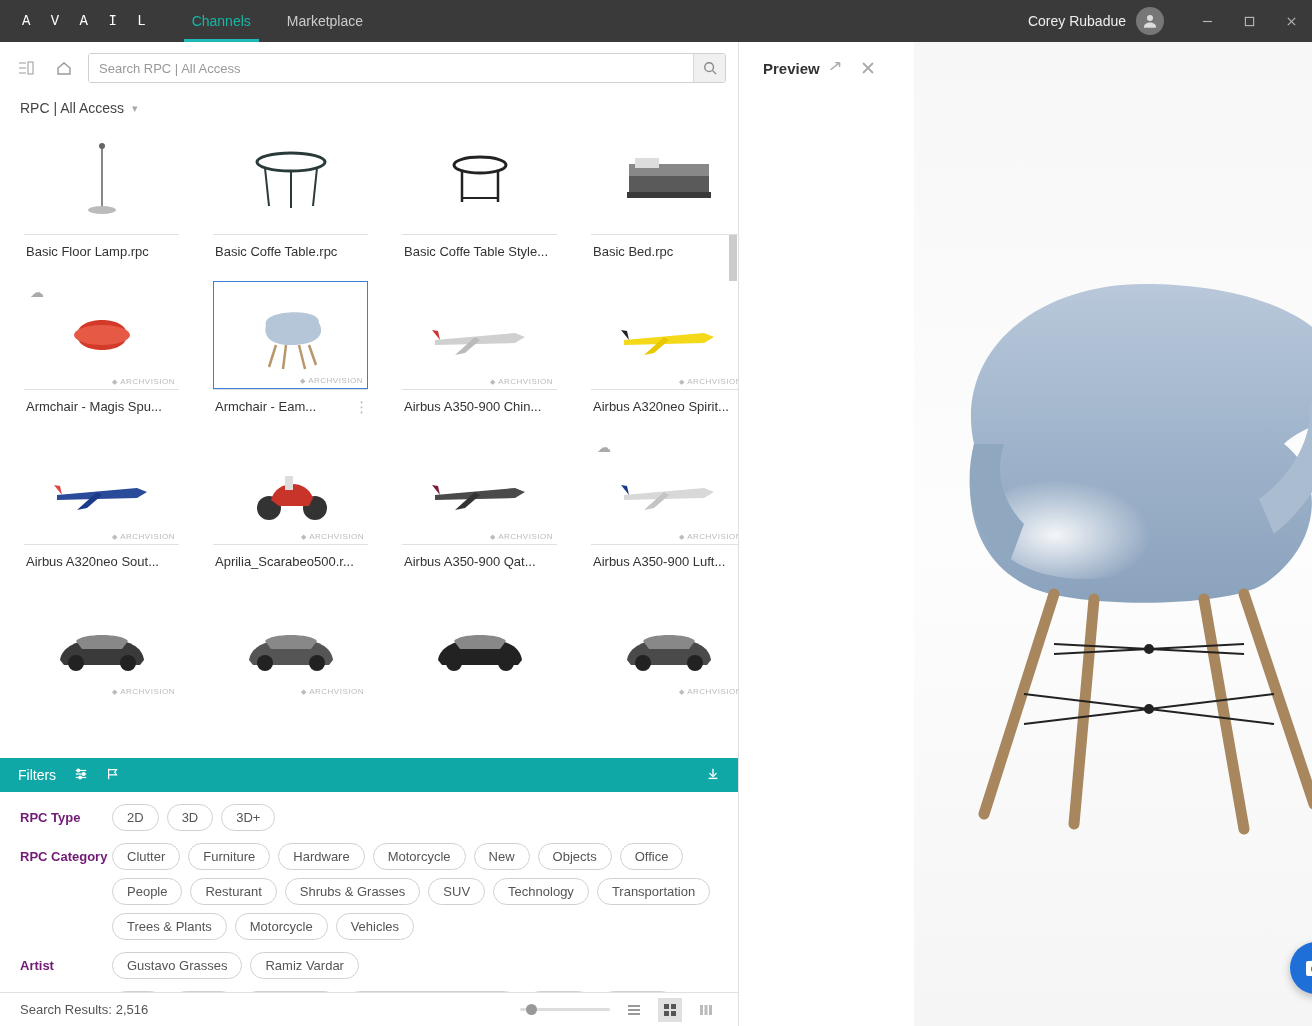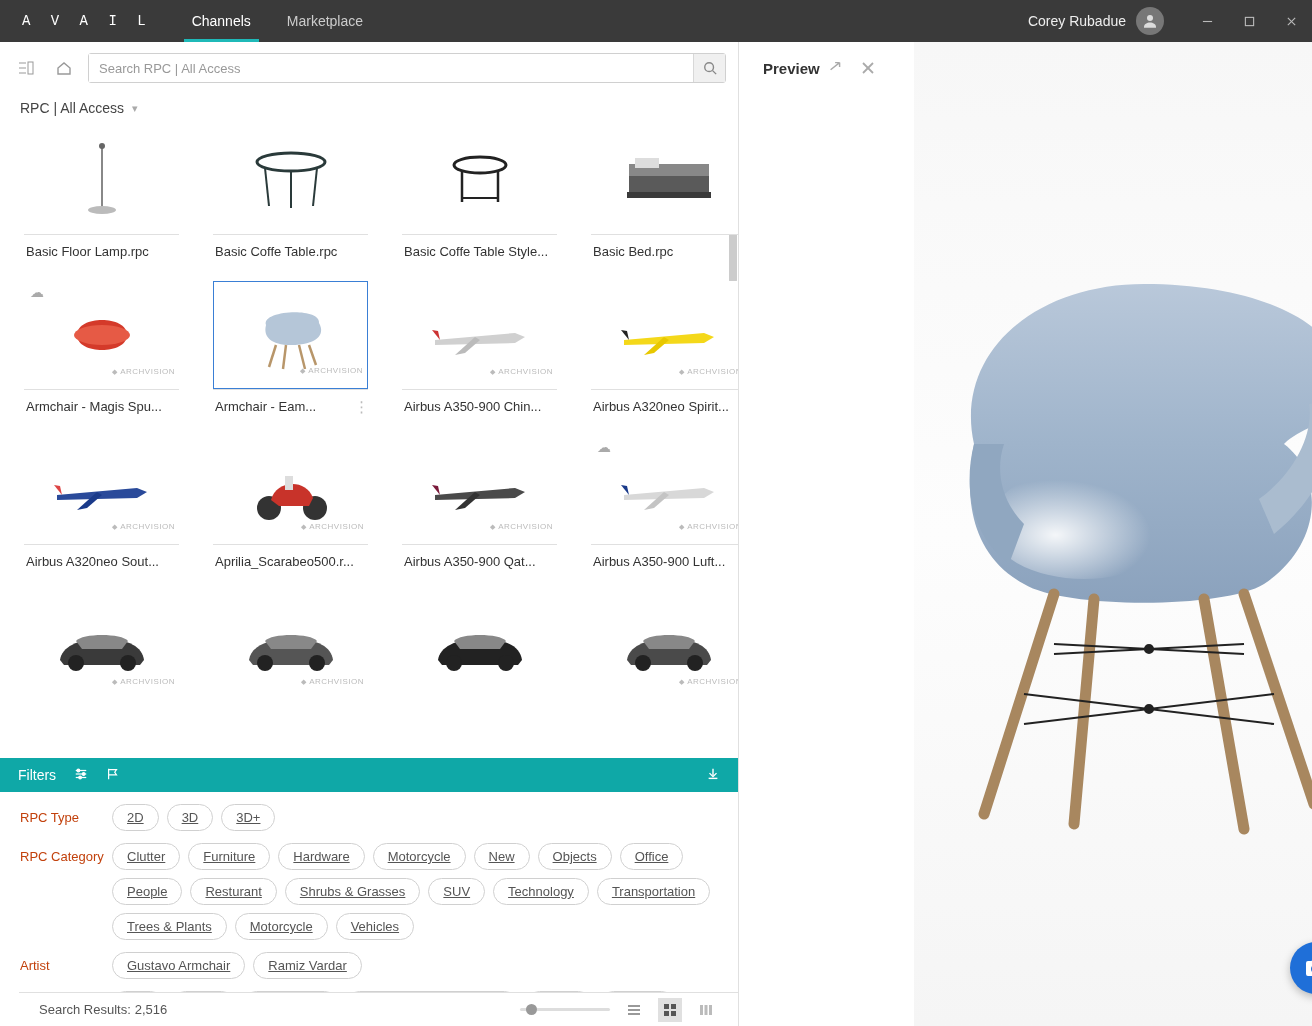--- a/index.html
+++ b/index.html
@@ -1,20 +1,20 @@
 <!DOCTYPE html>
 <html><head>
 <meta charset="utf-8">
 <style>
 * { box-sizing: border-box; margin: 0; padding: 0; font-family: -apple-system, BlinkMacSystemFont, "Segoe UI", Arial, sans-serif; }
 html, body { width: 1312px; height: 1026px; overflow: hidden; background: #fff; }
 .titlebar { height: 42px; background: #3a3a3a; display: flex; align-items: center; color: #ccc; font-size: 14px; }
 .logo { color: #fff; font-size: 14px; letter-spacing: 6px; padding: 0 22px; font-weight: 300; font-family: Liberation Mono, monospace; }
 .navtab { padding: 0 18px; height: 100%; display: flex; align-items: center; font-size: 14px; position: relative; cursor: pointer; }
-.navtab.active { color: #ffffff; }
+.navtab.active { color: #14b8a6; }
 .navtab.active::after { content: ""; position: absolute; bottom: 0; left: 10px; right: 10px; height: 3px; background: #1fb9b8; }
 .tspacer { flex: 1; }
 .username { font-size: 14px; color: #eee; margin-right: 10px; }
 .avatar-ico { width: 28px; height: 28px; border-radius: 50%; background: #777; display: flex; align-items: center; justify-content: center; margin-right: 22px; }
 .avatar-ico svg { width: 18px; height: 18px; fill: #ddd; }
 .winbtn { width: 42px; height: 100%; display: flex; align-items: center; justify-content: center; color: #bbb; cursor: pointer; }
 .winbtn svg { width: 11px; height: 11px; stroke: #bbb; fill: none; }
 
 .body { display: flex; height: calc(100% - 42px); }
 .left { width: 739px; display: flex; flex-direction: column; border-right: 1px solid #e0e0e0; }
@@ -31,39 +31,39 @@
 .searchbtn { width: 32px; display: flex; align-items: center; justify-content: center; background: #f0f0f0; border-left: 1px solid #d8d8d8; cursor: pointer; color: #888; }
 
 .crumb { padding: 6px 20px 10px; font-size: 14px; color: #444; display: flex; align-items: center; gap: 8px; }
 .chev { color: #aaa; font-size: 11px; }
 
 .grid { flex: 1; overflow-y: auto; padding: 0 24px; position: relative; }
 .row { display: flex; gap: 34px; margin-bottom: 22px; }
 .card { width: 155px; }
 .thumb { width: 155px; height: 108px; position: relative; display: flex; align-items: center; justify-content: center; background: #fff; }
 .thumb.selected { border: 1.5px solid #3a7fd5; }
-.wm { position: absolute; bottom: 13px; right: 4px; font-size: 8px; color: #bbb; letter-spacing: 0.5px; }
+.wm { position: absolute; bottom: 3px; right: 4px; font-size: 8px; color: #bbb; letter-spacing: 0.5px; }
 .wm::before { content: "◆ "; font-size: 7px; }
 .cloud { position: absolute; top: 3px; left: 6px; color: #aaa; font-size: 14px; }
 .card-title { font-size: 13px; color: #333; padding: 9px 2px 0; border-top: 1px solid #e0e0e0; white-space: nowrap; overflow: hidden; text-overflow: ellipsis; position: relative; }
 .card-title .more { position: absolute; right: 0; top: 8px; color: #bbb; font-size: 15px; letter-spacing: -1px; }
 
 .scrollmark { position: absolute; right: 1px; top: 68px; width: 8px; height: 90px; background: #ccc; border-radius: 4px; }
 
 .filterbar { height: 34px; background: #0fa8a7; color: #fff; display: flex; align-items: center; padding: 0 18px; font-size: 14px; gap: 18px; }
 .filterbar .fspacer { flex: 1; }
 .filterbar .ficon { cursor: pointer; color: #fff; }
 
 .filters { height: 200px; overflow-y: auto; padding: 12px 20px; font-size: 13px; color: #444; position: relative; }
 .frow { display: flex; align-items: flex-start; margin-bottom: 12px; }
-.flabel { width: 92px; padding-top: 6px; color: #c2410c; }
+.flabel { width: 92px; padding-top: 6px; color: #701a75; font-weight: bold; }
 .fpills { flex: 1; display: flex; flex-wrap: wrap; gap: 8px; }
-.pill { border: 1px solid #d0d0d0; border-radius: 16px; padding: 5px 14px; font-size: 13px; color: #555; cursor: pointer; background: #fff; text-decoration: underline; }
-
-.footer { height: 34px; border-top: 1px solid #e0e0e0; display: flex; align-items: center; padding: 0 20px; font-size: 13px; color: #555; gap: 12px; margin-left: 19px; }
+.pill { border: 1px solid #d0d0d0; border-radius: 16px; padding: 5px 14px; font-size: 13px; color: #555; cursor: pointer; background: #fff; }
+
+.footer { height: 34px; border-top: 1px solid #e0e0e0; display: flex; align-items: center; padding: 0 20px; font-size: 13px; color: #555; gap: 12px; }
 .footer .fspacer { flex: 1; }
 .slider { width: 90px; height: 3px; background: #ddd; position: relative; border-radius: 2px; }
 .slider::after { content: ""; position: absolute; left: 6px; top: -4px; width: 11px; height: 11px; border-radius: 50%; background: #999; }
 .viewbtn { width: 24px; height: 24px; display: flex; align-items: center; justify-content: center; color: #999; cursor: pointer; }
 .viewbtn.active { background: #e0e0e0; color: #555; }
 
 .preview-head { height: 52px; display: flex; align-items: center; padding: 0 24px; font-size: 15px; font-weight: 600; color: #333; }
 .preview-head .fspacer { flex: 1; }
 .phbtn { width: 32px; height: 32px; display: flex; align-items: center; justify-content: center; color: #aaa; cursor: pointer; }
 
@@ -379,21 +379,21 @@
             <div class="pill">Technology</div>
             <div class="pill">Transportation</div>
             <div class="pill">Trees &amp; Plants</div>
             <div class="pill">Motorcycle</div>
             <div class="pill">Vehicles</div>
           </div>
         </div>
         <div class="frow">
           <div class="flabel">Artist</div>
           <div class="fpills">
-            <div class="pill">Gustavo Armchair</div>
+            <div class="pill">Gustavo Grasses</div>
             <div class="pill">Ramiz Vardar</div>
           </div>
         </div>
         <div class="frow">
           <div class="flabel">Keyword</div>
           <div class="fpills">
             <div class="pill">Ash</div>
             <div class="pill">Asian</div>
             <div class="pill">Automobile</div>
             <div class="pill">Bar &amp; Restaurant Clutter</div>

